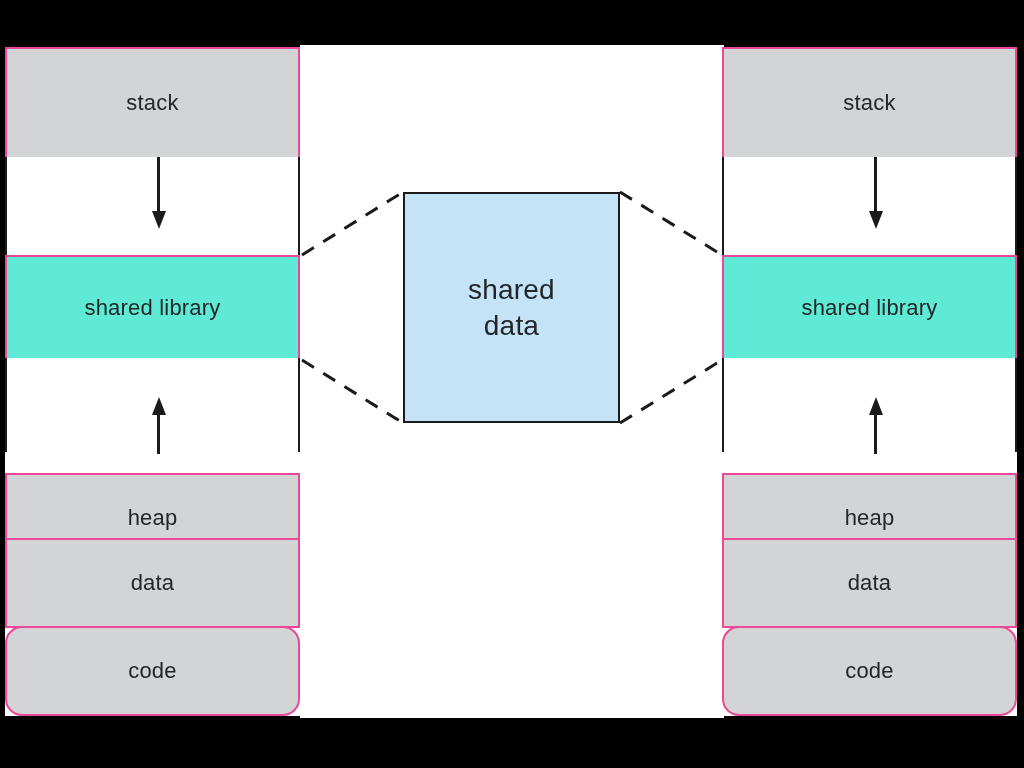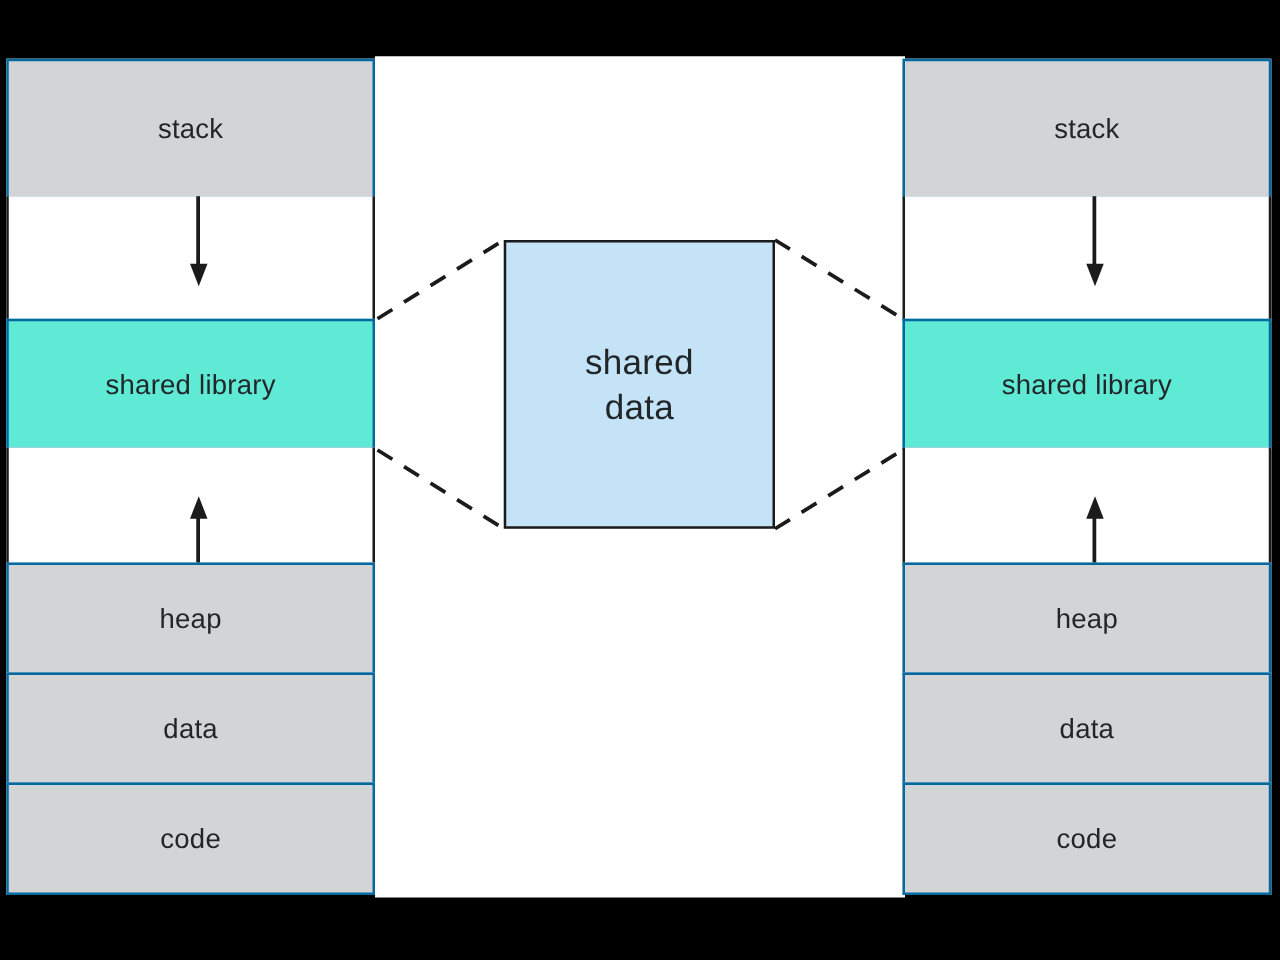--- a/index.html
+++ b/index.html
@@ -26,21 +26,21 @@
     background: #ffffff;
   }
   #process-left  { left: 5px; }
   #process-right { left: 722px; }
 
   .mem-block {
     position: absolute;
     left: 0;
     width: 100%;
     box-sizing: border-box;
-    border: 2px solid #0369a1;
+    border: 2px solid #ec4899;
     display: flex;
     align-items: center;
     justify-content: center;
   }
   .mem-block.gray  { background: #d2d4d5; }
   .mem-block.blue  { background: #5eead4; }
   .mem-block.empty { background: #ffffff; border-left: 2px solid #1b1b1b;
                      border-right: 2px solid #1b1b1b;
                      border-top: none; border-bottom: none; }
 
@@ -50,23 +50,23 @@
     letter-spacing: 0.2px;
     line-height: 1;
     white-space: nowrap;
   }
 
   
   .row-stack  { top: 0px;   height: 112px; }
   .row-gap1   { top: 110px; height: 100px; }
   .row-shlib  { top: 208px; height: 105px; }
   .row-gap2   { top: 311px; height: 94px;  }
-  .row-heap   { top: 403px; height: 90px;  }
+  .row-heap   { top: 426px; height: 90px;  }
   .row-data   { top: 491px; height: 90px;  }
-  .row-code   { top: 579px; height: 90px;  }
+  .row-code   { top: 579px; height: 90px; border-radius: 17px;  }
 
   
   .arrow {
     position: absolute;
     left: 147px;
     width: 14px;
   }
   .arrow .shaft {
     position: absolute;
     left: 5px;

